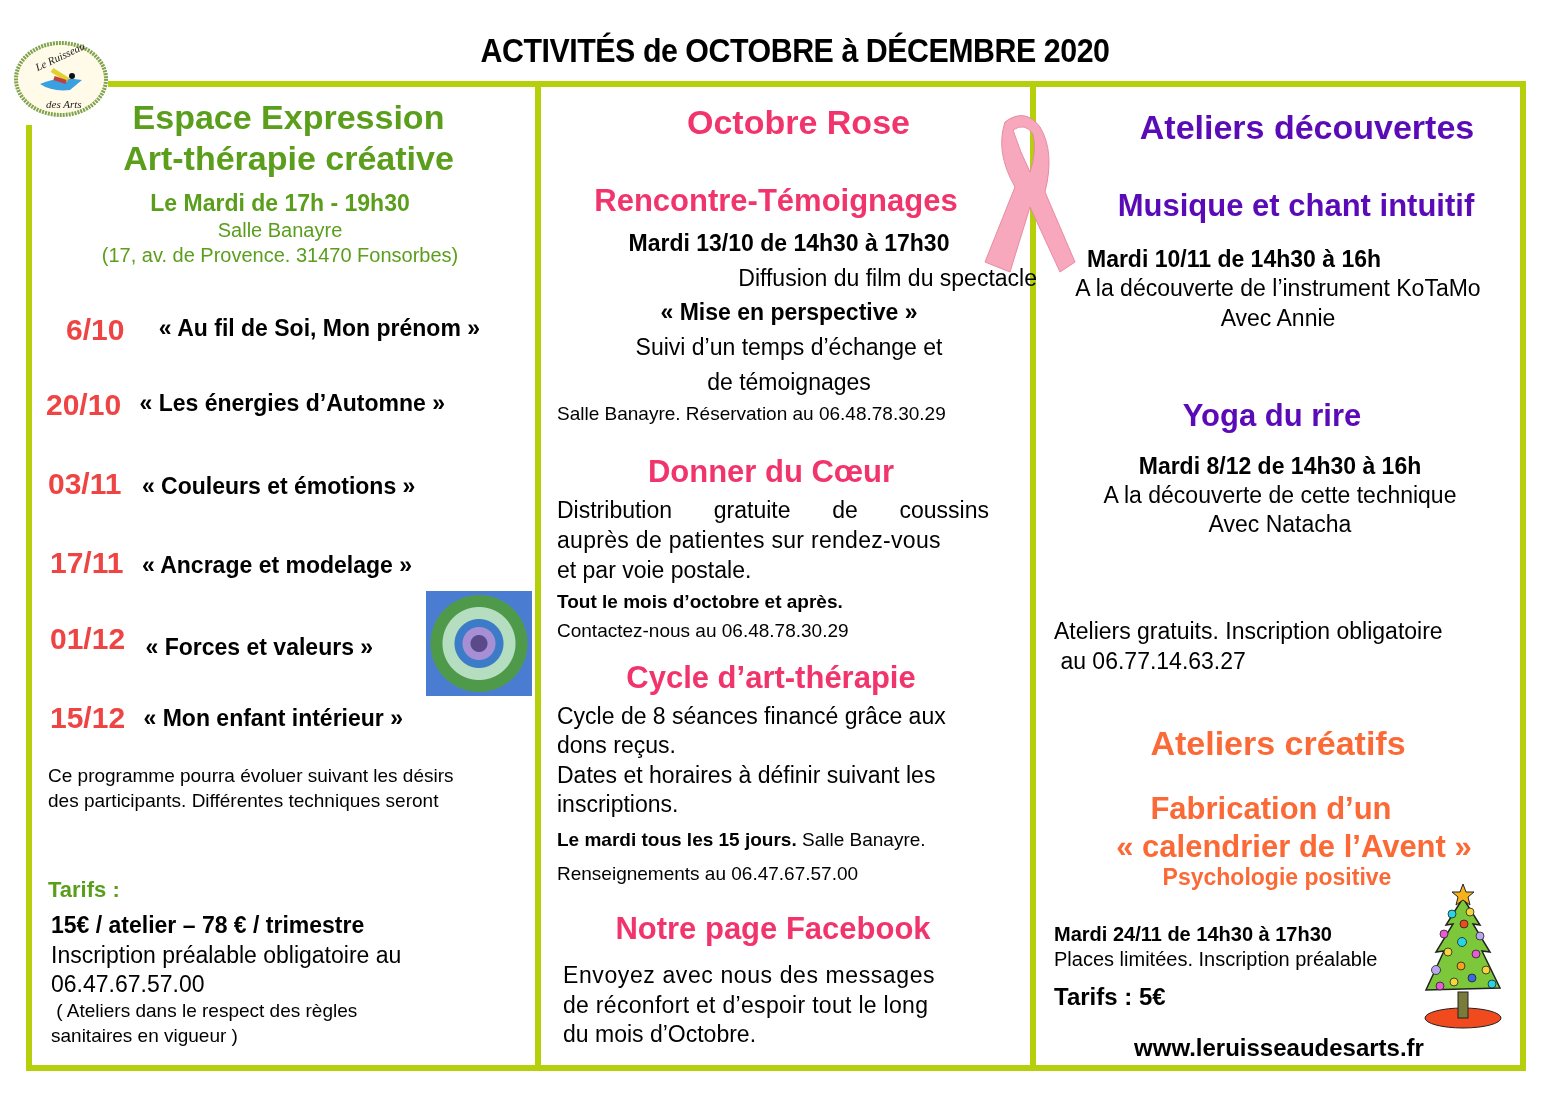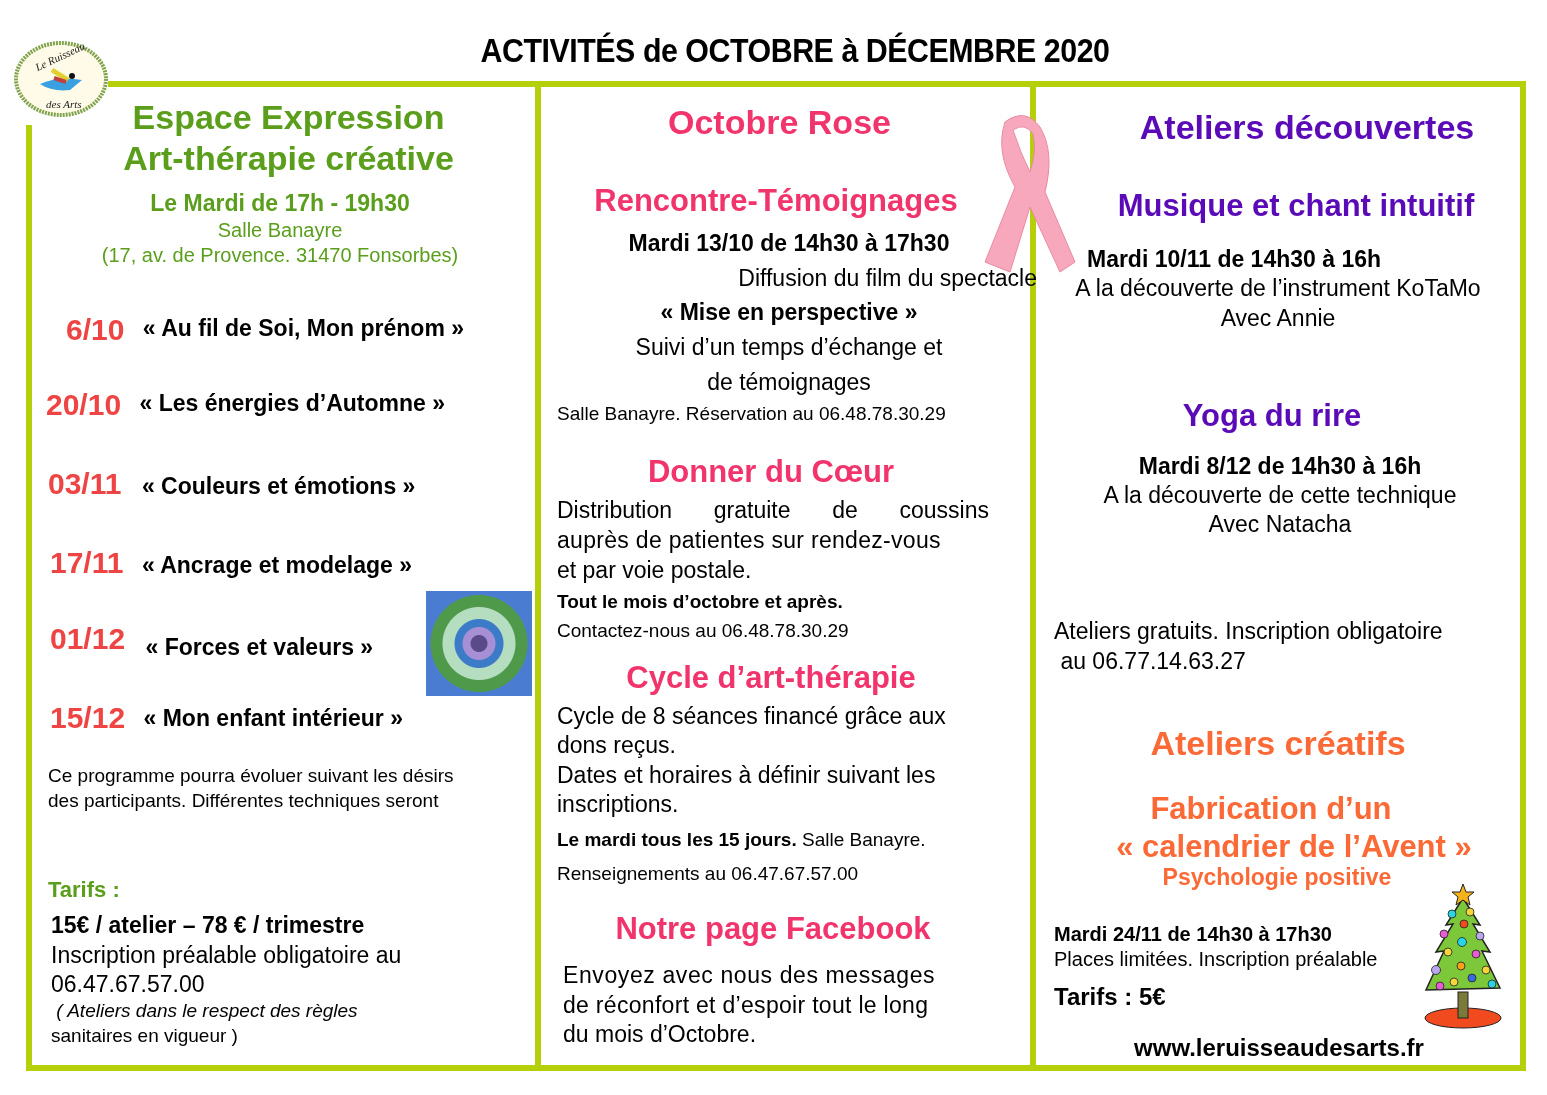--- a/index.html
+++ b/index.html
@@ -85,21 +85,21 @@
 
 <section>
   <div class="abs l-h1 green" style="top:98px;">Espace Expression</div>
   <div class="abs l-h1 green" style="top:139px;">Art-thérapie créative</div>
   <div class="abs l-time green">Le Mardi de  17h - 19h30</div>
   <div class="abs l-sub green" style="top:219px;">Salle Banayre</div>
   <div class="abs l-sub green" style="top:244px;">(17, av. de Provence. 31470 Fonsorbes)</div>
 
   <div class="abs" style="left:66px; top:313px;">
     <span class="session-date">6/10</span>
-    <span class="session-title" style="margin-left:14px; position:relative; top:-4px;">« Au fil de Soi, Mon prénom »</span>
+    <span class="session-title" style="margin-left:30px; position:relative; top:-4px;">« Au fil de Soi, Mon prénom »</span>
   </div>
   <div class="abs" style="left:46px; top:388px;">
     <span class="session-date">20/10</span>
     <span class="session-title" style="margin-left:14px; position:relative; top:-4px;">« Les énergies d’Automne »</span>
   </div>
   <div class="abs" style="left:48px; top:467px;">
     <span class="session-date">03/11</span>
     <span class="session-title" style="margin-left:16px;">« Couleurs et émotions »</span>
   </div>
   <div class="abs" style="left:50px; top:546px;">
@@ -119,26 +119,26 @@
 
   <div class="abs note" style="left:48px; top:763px;">
     <div>Ce programme pourra évoluer suivant les désirs</div>
     <div>des participants. Différentes techniques seront</div>
   </div>
 
   <div class="abs green b" style="left:48px; top:877px; font-size:22px;">Tarifs :</div>
   <div class="abs b" style="left:51px; top:912px; font-size:23px;">15€ / atelier – 78 € / trimestre</div>
   <div class="abs" style="left:51px; top:942px; font-size:23px;">Inscription préalable obligatoire au</div>
   <div class="abs" style="left:51px; top:971px; font-size:23px;">06.47.67.57.00</div>
-  <div class="abs" style="left:51px; top:1000px; font-size:19px; white-space:pre;font-style:italic;"> ( Ateliers dans le respect des règles</div>
+  <div class="abs" style="left:51px; top:1000px; font-size:19px; white-space:pre;"> ( Ateliers dans le respect des règles</div>
   <div class="abs" style="left:51px; top:1025px; font-size:19px;">sanitaires en vigueur )</div>
 </section>
 
 <section>
-  <div class="abs m-h center" style="left:541px; width:456px; top:103px; font-size:34px;padding-left:21px;">Octobre Rose</div>
+  <div class="abs m-h center" style="left:560px; width:456px; top:103px; font-size:34px;padding-left:21px;">Octobre Rose</div>
 
   <div class="abs m-h center" style="left:541px; width:470px; top:183px;">Rencontre-Témoignages</div>
   <div class="abs b center" style="left:541px; width:496px; top:230px; font-size:23px;">Mardi 13/10 de 14h30 à 17h30</div>
   <div class="abs m-body center" style="left:541px; width:496px; top:265px;text-align:right;">Diffusion du film du spectacle</div>
   <div class="abs m-body b center" style="left:541px; width:496px; top:299px;">« Mise en perspective »</div>
   <div class="abs m-body center" style="left:541px; width:496px; top:334px;">Suivi d’un temps d’échange et</div>
   <div class="abs m-body center" style="left:541px; width:496px; top:369px;">de témoignages</div>
   <div class="abs m-small" style="left:557px; top:403px;">Salle Banayre. Réservation au 06.48.78.30.29</div>
 
   <svg class="ribbon" viewBox="0 0 105 165">

